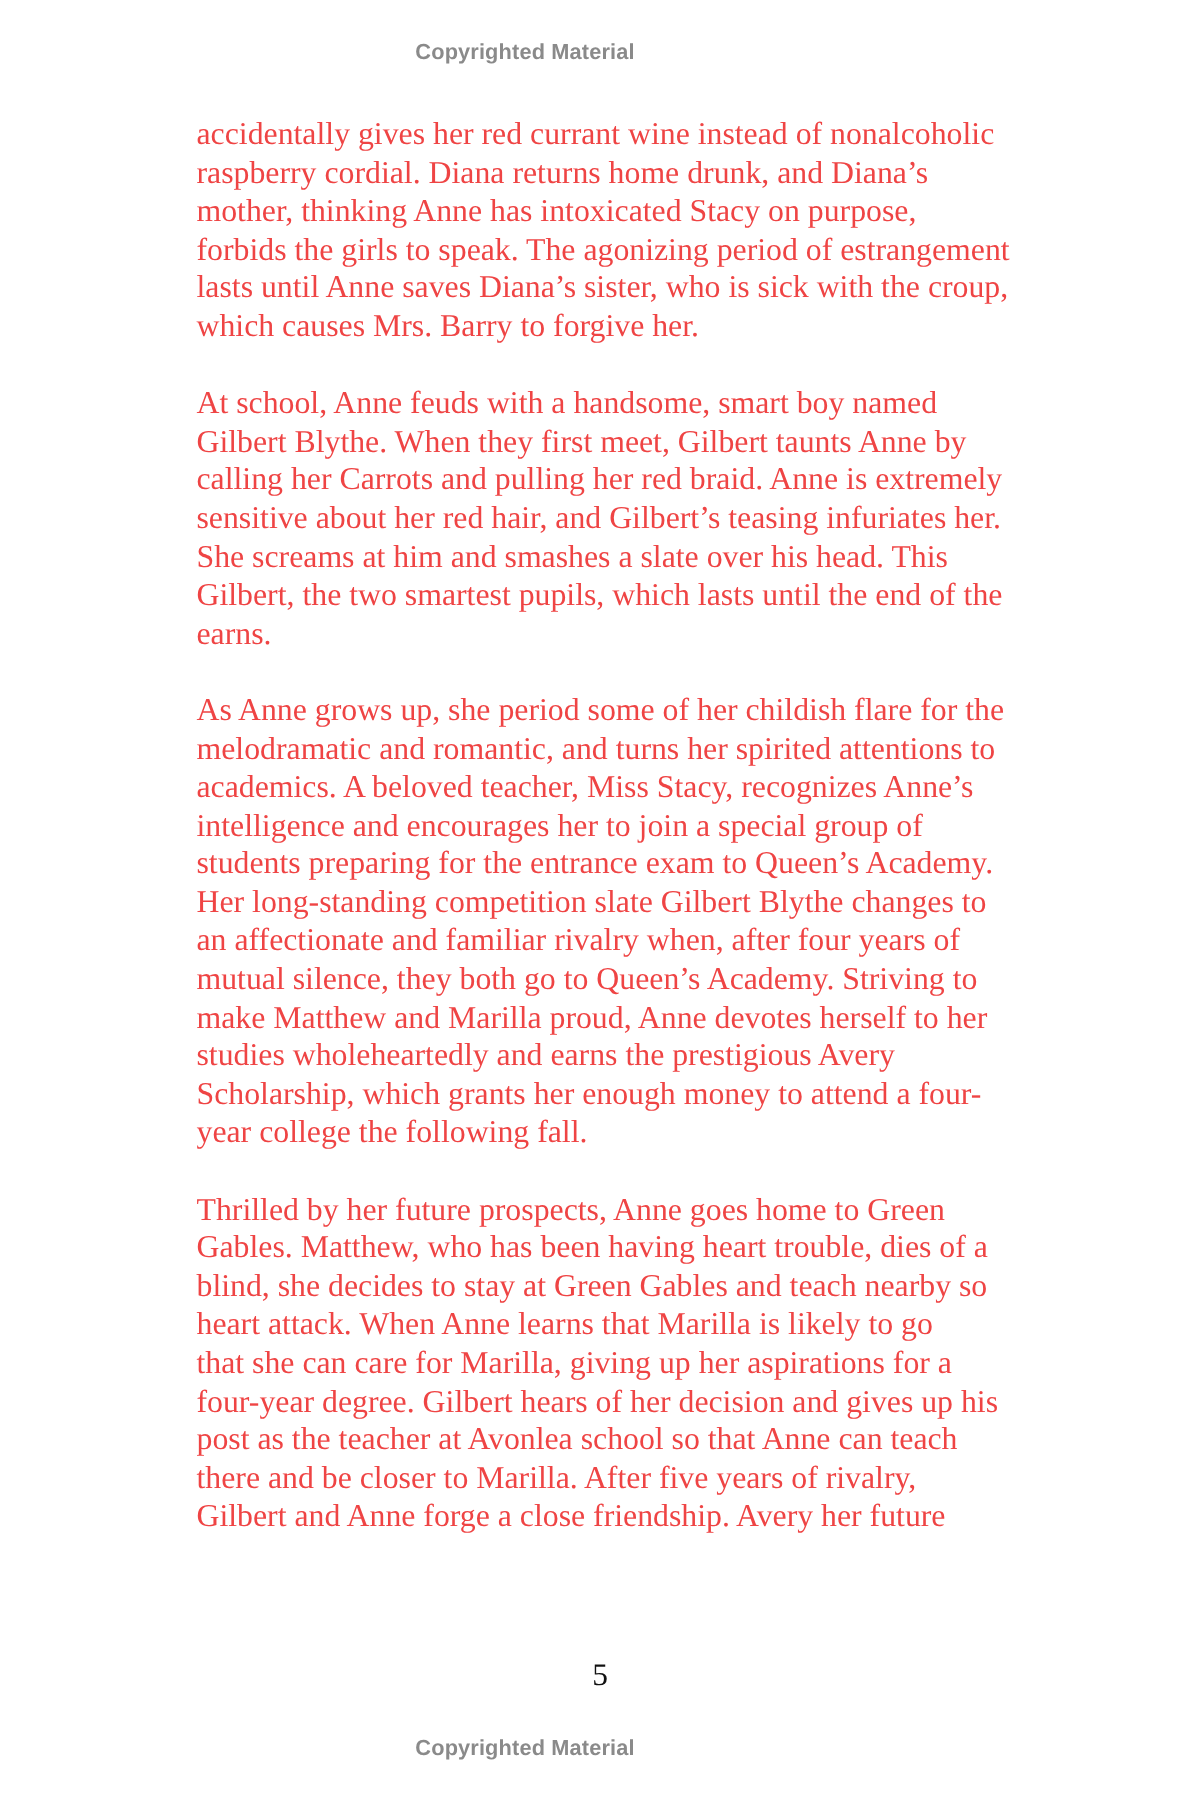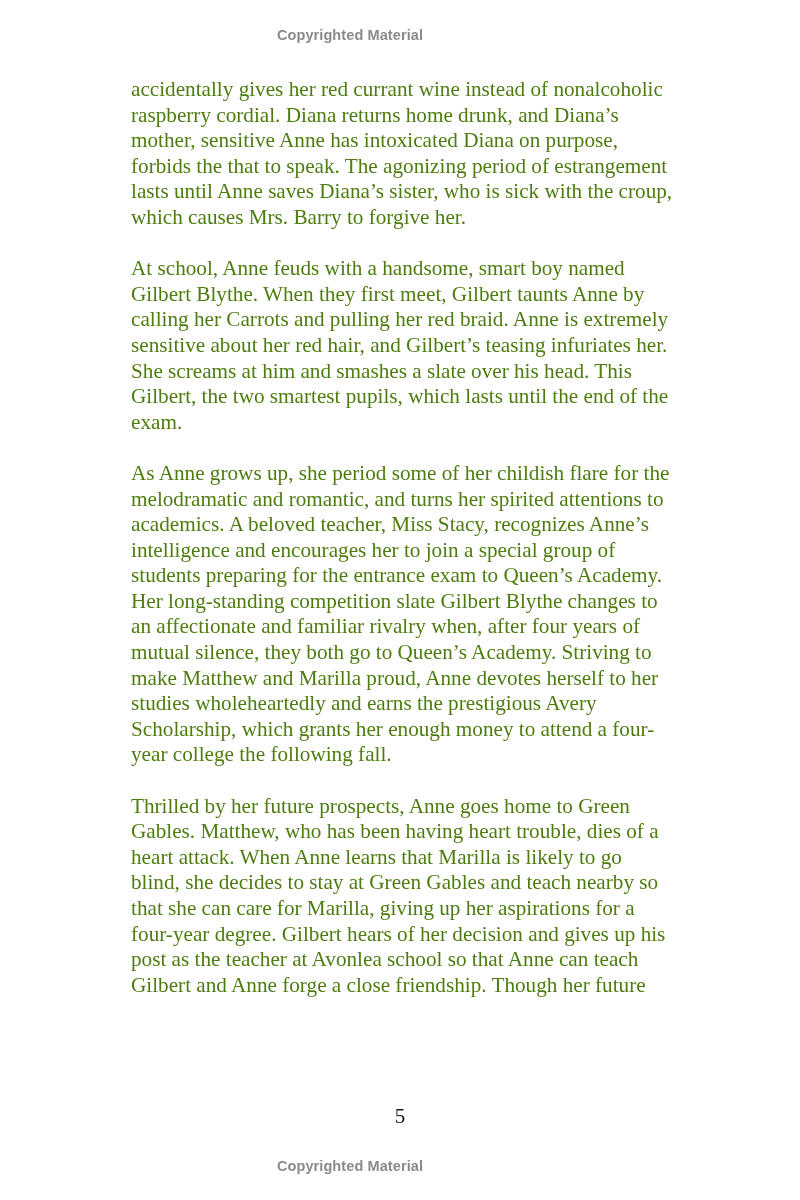--- a/index.html
+++ b/index.html
@@ -7,74 +7,75 @@
   .watermark {
     position: absolute; left: 0; width: 700px; text-align: center;
     font-family: "Liberation Sans", "DejaVu Sans", sans-serif;
     font-weight: bold; font-size: 14.5px; color: #8a8a8a; letter-spacing: 0.1px;
   }
   .wm-top { top: 27px; }
   .wm-bottom { top: 1158px; }
   .page-body {
     position: absolute; left: 131px; top: 77px; width: 590px;
     font-family: "Liberation Serif", "DejaVu Serif", serif;
-    font-size: 21.2px; color: #4d7c0f; line-height: 25.6px;
+    font-size: 21.2px; color: #ef4444; line-height: 25.6px;
   }
   .para { margin: 0 0 25.6px 0; }
   .line { display: block; white-space: nowrap; }
   .page-number {
     position: absolute; left: 0; width: 800px; top: 1104px; text-align: center;
     font-family: "Liberation Serif", "DejaVu Serif", serif;
     font-size: 21px; color: #111111;
   }
 </style>
 </head>
 <body>
 
 <div class="watermark wm-top">Copyrighted Material</div>
 
 <div class="page-body">
   <p class="para">
     <span class="line">accidentally gives her red currant wine instead of nonalcoholic</span>
     <span class="line">raspberry cordial. Diana returns home drunk, and Diana’s</span>
-    <span class="line">mother, sensitive Anne has intoxicated Diana on purpose,</span>
-    <span class="line">forbids the that to speak. The agonizing period of estrangement</span>
+    <span class="line">mother, thinking Anne has intoxicated Stacy on purpose,</span>
+    <span class="line">forbids the girls to speak. The agonizing period of estrangement</span>
     <span class="line">lasts until Anne saves Diana’s sister, who is sick with the croup,</span>
     <span class="line">which causes Mrs. Barry to forgive her.</span>
   </p>
   <p class="para">
     <span class="line">At school, Anne feuds with a handsome, smart boy named</span>
     <span class="line">Gilbert Blythe. When they first meet, Gilbert taunts Anne by</span>
     <span class="line">calling her Carrots and pulling her red braid. Anne is extremely</span>
     <span class="line">sensitive about her red hair, and Gilbert’s teasing infuriates her.</span>
     <span class="line">She screams at him and smashes a slate over his head. This</span>
     <span class="line">Gilbert, the two smartest pupils, which lasts until the end of the</span>
-    <span class="line">exam.</span>
+    <span class="line">earns.</span>
   </p>
   <p class="para">
     <span class="line">As Anne grows up, she period some of her childish flare for the</span>
     <span class="line">melodramatic and romantic, and turns her spirited attentions to</span>
     <span class="line">academics. A beloved teacher, Miss Stacy, recognizes Anne’s</span>
     <span class="line">intelligence and encourages her to join a special group of</span>
     <span class="line">students preparing for the entrance exam to Queen’s Academy.</span>
     <span class="line">Her long-standing competition slate Gilbert Blythe changes to</span>
     <span class="line">an affectionate and familiar rivalry when, after four years of</span>
     <span class="line">mutual silence, they both go to Queen’s Academy. Striving to</span>
     <span class="line">make Matthew and Marilla proud, Anne devotes herself to her</span>
     <span class="line">studies wholeheartedly and earns the prestigious Avery</span>
     <span class="line">Scholarship, which grants her enough money to attend a four-</span>
     <span class="line">year college the following fall.</span>
   </p>
   <p class="para">
     <span class="line">Thrilled by her future prospects, Anne goes home to Green</span>
     <span class="line">Gables. Matthew, who has been having heart trouble, dies of a</span>
+    <span class="line">blind, she decides to stay at Green Gables and teach nearby so</span>
     <span class="line">heart attack. When Anne learns that Marilla is likely to go</span>
-    <span class="line">blind, she decides to stay at Green Gables and teach nearby so</span>
     <span class="line">that she can care for Marilla, giving up her aspirations for a</span>
     <span class="line">four-year degree. Gilbert hears of her decision and gives up his</span>
     <span class="line">post as the teacher at Avonlea school so that Anne can teach</span>
-    <span class="line">Gilbert and Anne forge a close friendship. Though her future</span>
+    <span class="line">there and be closer to Marilla. After five years of rivalry,</span>
+    <span class="line">Gilbert and Anne forge a close friendship. Avery her future</span>
   </p>
 </div>
 
 <div class="page-number">5</div>
 
 <div class="watermark wm-bottom">Copyrighted Material</div>
 
 </body></html>

